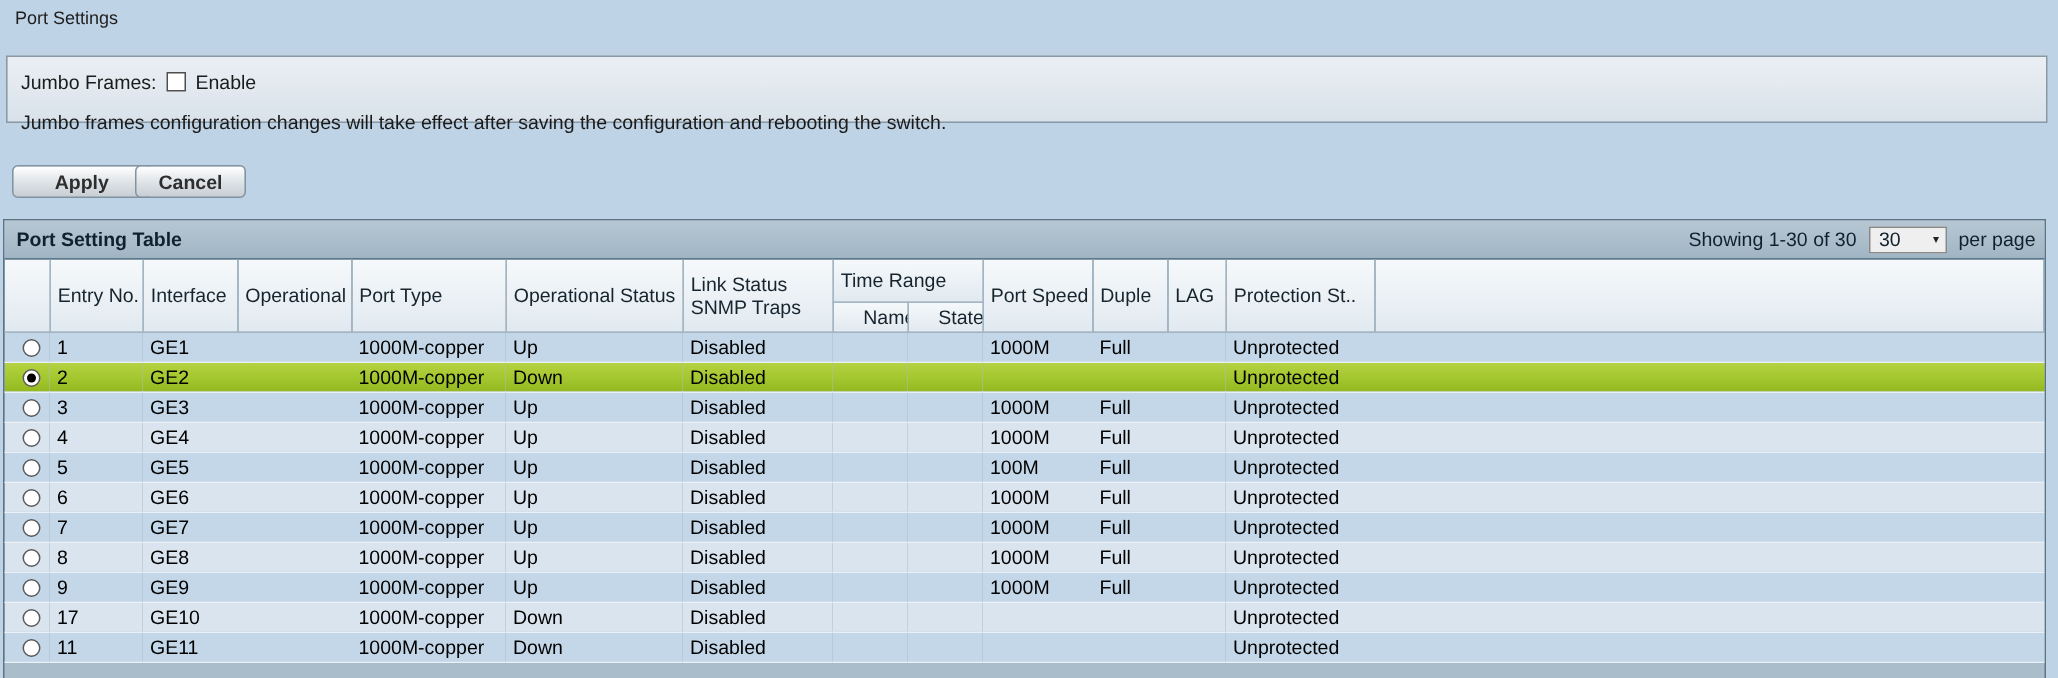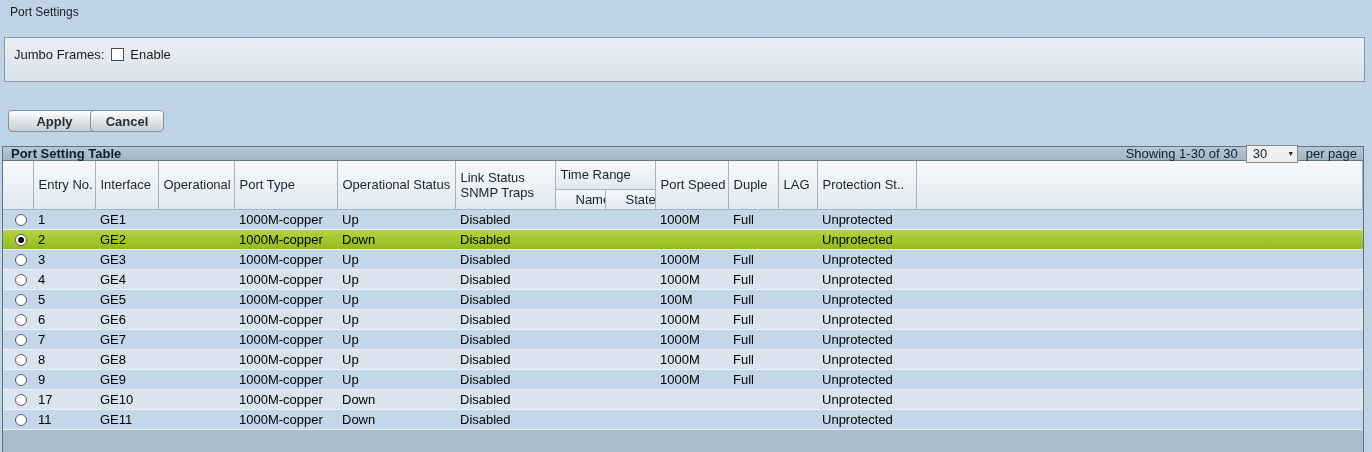--- a/index.html
+++ b/index.html
@@ -31,21 +31,21 @@
     font-weight:bold; color:#2e2e2e; font-size:13px;
     font-family:"Liberation Sans","DejaVu Sans",sans-serif; cursor:pointer;
   }
   .btn-apply { left:8px; width:93px; }
   .btn-cancel { left:90px; width:74px; }
   .table-container {
     position:absolute; left:2px; top:146px; width:1362px; height:310px;
     border:1px solid #5e7482; background:#a9bdcb;
   }
   .table-titlebar {
-    height:14px; display:flex; align-items:center; justify-content:space-between;
+    height:26px; display:flex; align-items:center; justify-content:space-between;
     padding:0 6px 0 8px;
     background:linear-gradient(180deg,#b7c7d4 0%,#a0b5c4 100%);
     border-bottom:1px solid #5e7889;
   }
   .table-title { font-weight:bold; color:#10202c; }
   .paging { display:flex; align-items:center; gap:8px; color:#10202c; }
   .page-size-select {
     width:52px; height:18px; display:flex; align-items:center;
     background:#efefef; border:1px solid #8a8a8a; cursor:pointer;
   }
@@ -84,20 +84,21 @@
 <body>
 
 <div class="page-title">Port Settings</div>
 
 <div class="jumbo-panel">
   <div class="jumbo-row">
     <span>Jumbo Frames:</span>
     <span class="checkbox"></span>
     <span>Enable</span>
   </div>
+  <div class="jumbo-note">Jumbo frames configuration changes will take effect after saving the configuration and rebooting the switch.</div>
 </div>
 
 <button class="btn btn-apply">Apply</button>
 <button class="btn btn-cancel">Cancel</button>
 
 <div class="table-container">
   <div class="table-titlebar">
     <span class="table-title">Port Setting Table</span>
     <span class="paging">
       <span>Showing 1-30 of 30</span>

